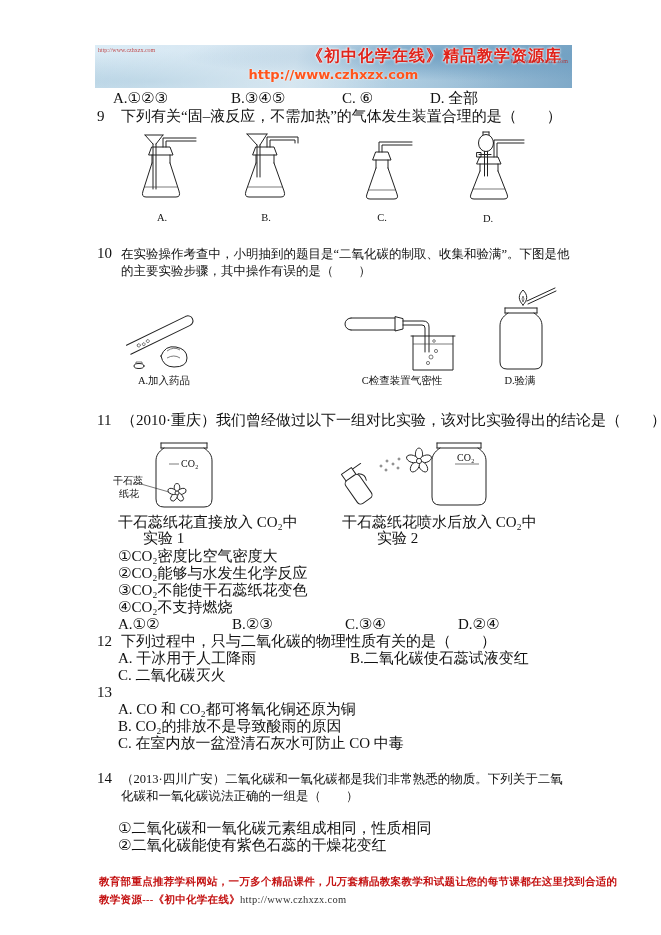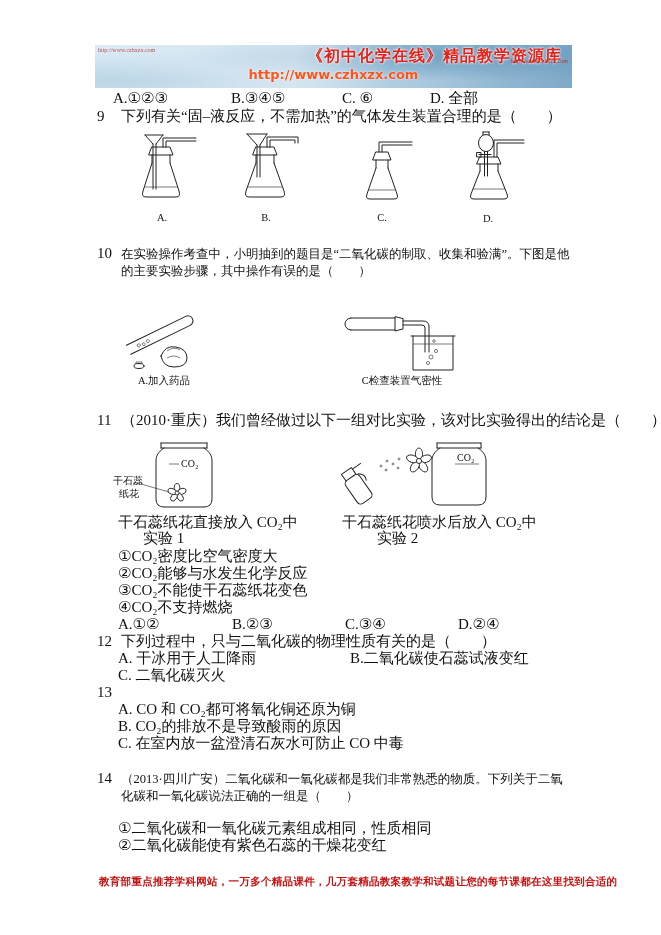--- a/index.html
+++ b/index.html
@@ -177,20 +177,34 @@
         <path class="ln2" d="M 72 58 H 112"></path>
         <circle class="ln2" cx="90" cy="71" r="2"></circle>
         <circle class="ln2" cx="95" cy="65" r="1.6"></circle>
         <circle class="ln2" cx="87" cy="77" r="1.6"></circle>
         <circle class="ln2" cx="93" cy="55" r="1.3"></circle>
       </g>
     </svg>
     <figcaption class="figlabel">C检查装置气密性</figcaption>
   </figure>
 
+  <figure class="fig" style="left:474px;top:284px;width:92px">
+    <svg width="90" height="90" viewBox="0 0 90 90">
+      <g class="ln">
+        <path d="M 30 24 H 62 M 30 29 H 62 M 30 24 V 29 M 62 24 V 29"></path>
+        <path d="M 33 29 C 27 33 25 37 25 42 L 25 78 Q 25 85 32 85 L 60 85 Q 67 85 67 78 L 67 42 C 67 37 65 33 59 29"></path>
+      </g>
+      <g>
+        <path class="ln" d="M 80 4 L 52 17 M 81 7 L 53 20"></path>
+        <path class="ln" d="M 48 21 C 43 16 43 11 48 6 C 53 11 53 16 48 21 Z"></path>
+        <path class="ln2" d="M 48 18 q -2 -3 0 -6 q 2 3 0 6"></path>
+      </g>
+    </svg>
+    <figcaption class="figlabel">D.验满</figcaption>
+  </figure>
 
   <span class="t" style="left:97px;top:413px">11</span>
   <span class="t" style="left:121px;top:413px">（2010·重庆）我们曾经做过以下一组对比实验，该对比实验得出的结论是（　　）</span>
 
   <figure class="fig" style="left:110px;top:437px;width:142px">
     <svg width="140" height="80" viewBox="0 0 140 80">
       <text x="2" y="47">干石蕊</text>
       <text x="8" y="60">纸花</text>
       <path class="ln2" d="M 30 47 L 58 55"></path>
       <g class="ln">
@@ -267,14 +281,17 @@
   <span class="t" style="left:118px;top:702px">A. CO 和 CO₂都可将氧化铜还原为铜</span>
   <span class="t" style="left:118px;top:719px">B. CO₂的排放不是导致酸雨的原因</span>
   <span class="t" style="left:118px;top:736px">C. 在室内放一盆澄清石灰水可防止 CO 中毒</span>
 
   <span class="t" style="left:97px;top:771px">14</span>
   <div class="block" style="left:121px;top:771px;width:452px">（2013·四川广安）二氧化碳和一氧化碳都是我们非常熟悉的物质。下列关于二氧化碳和一氧化碳说法正确的一组是（　　）</div>
   <span class="t" style="left:118px;top:821px">①二氧化碳和一氧化碳元素组成相同，性质相同</span>
   <span class="t" style="left:118px;top:838px">②二氧化碳能使有紫色石蕊的干燥花变红</span>
 
   <div class="footer1" style="left:99px;top:875px">教育部重点推荐学科网站，一万多个精品课件，几万套精品教案教学和试题让您的每节课都在这里找到合适的</div>
+  <div class="footer2" style="left:99px;top:893px">
+    <span>教学资源---《初中化学在线》</span><span class="url">http://www.czhxzx.com</span>
+  </div>
 
 </div>
 
 </body></html>

